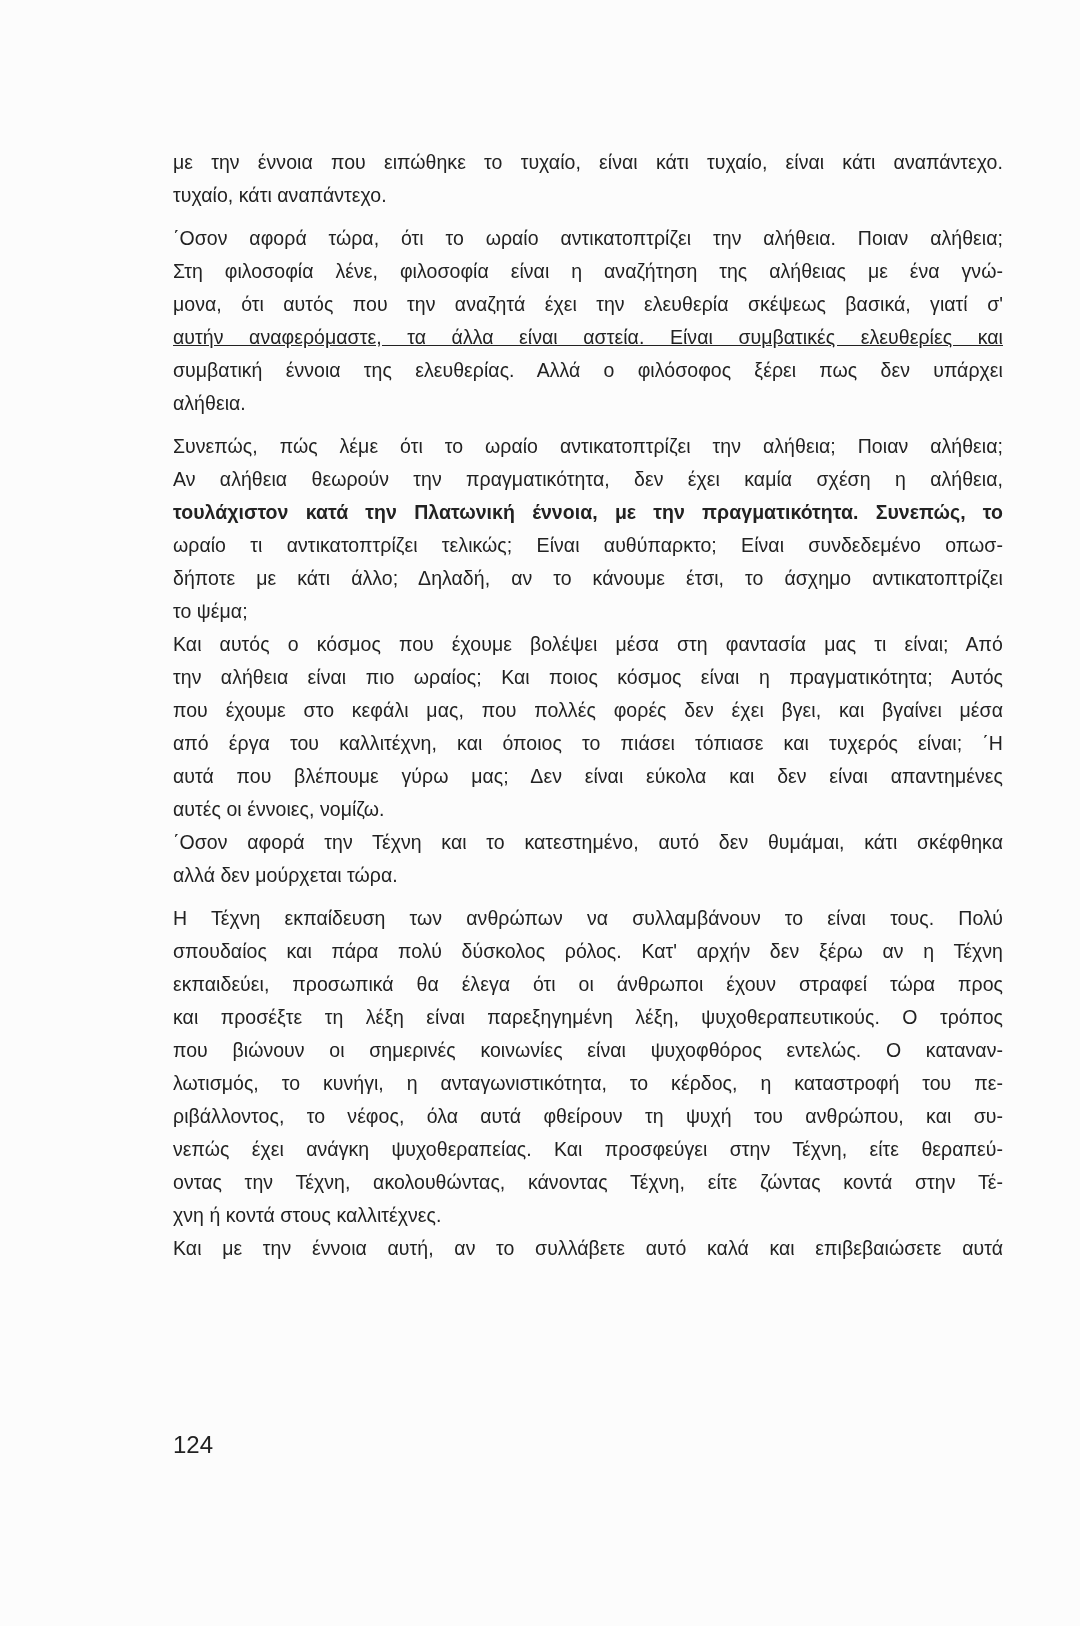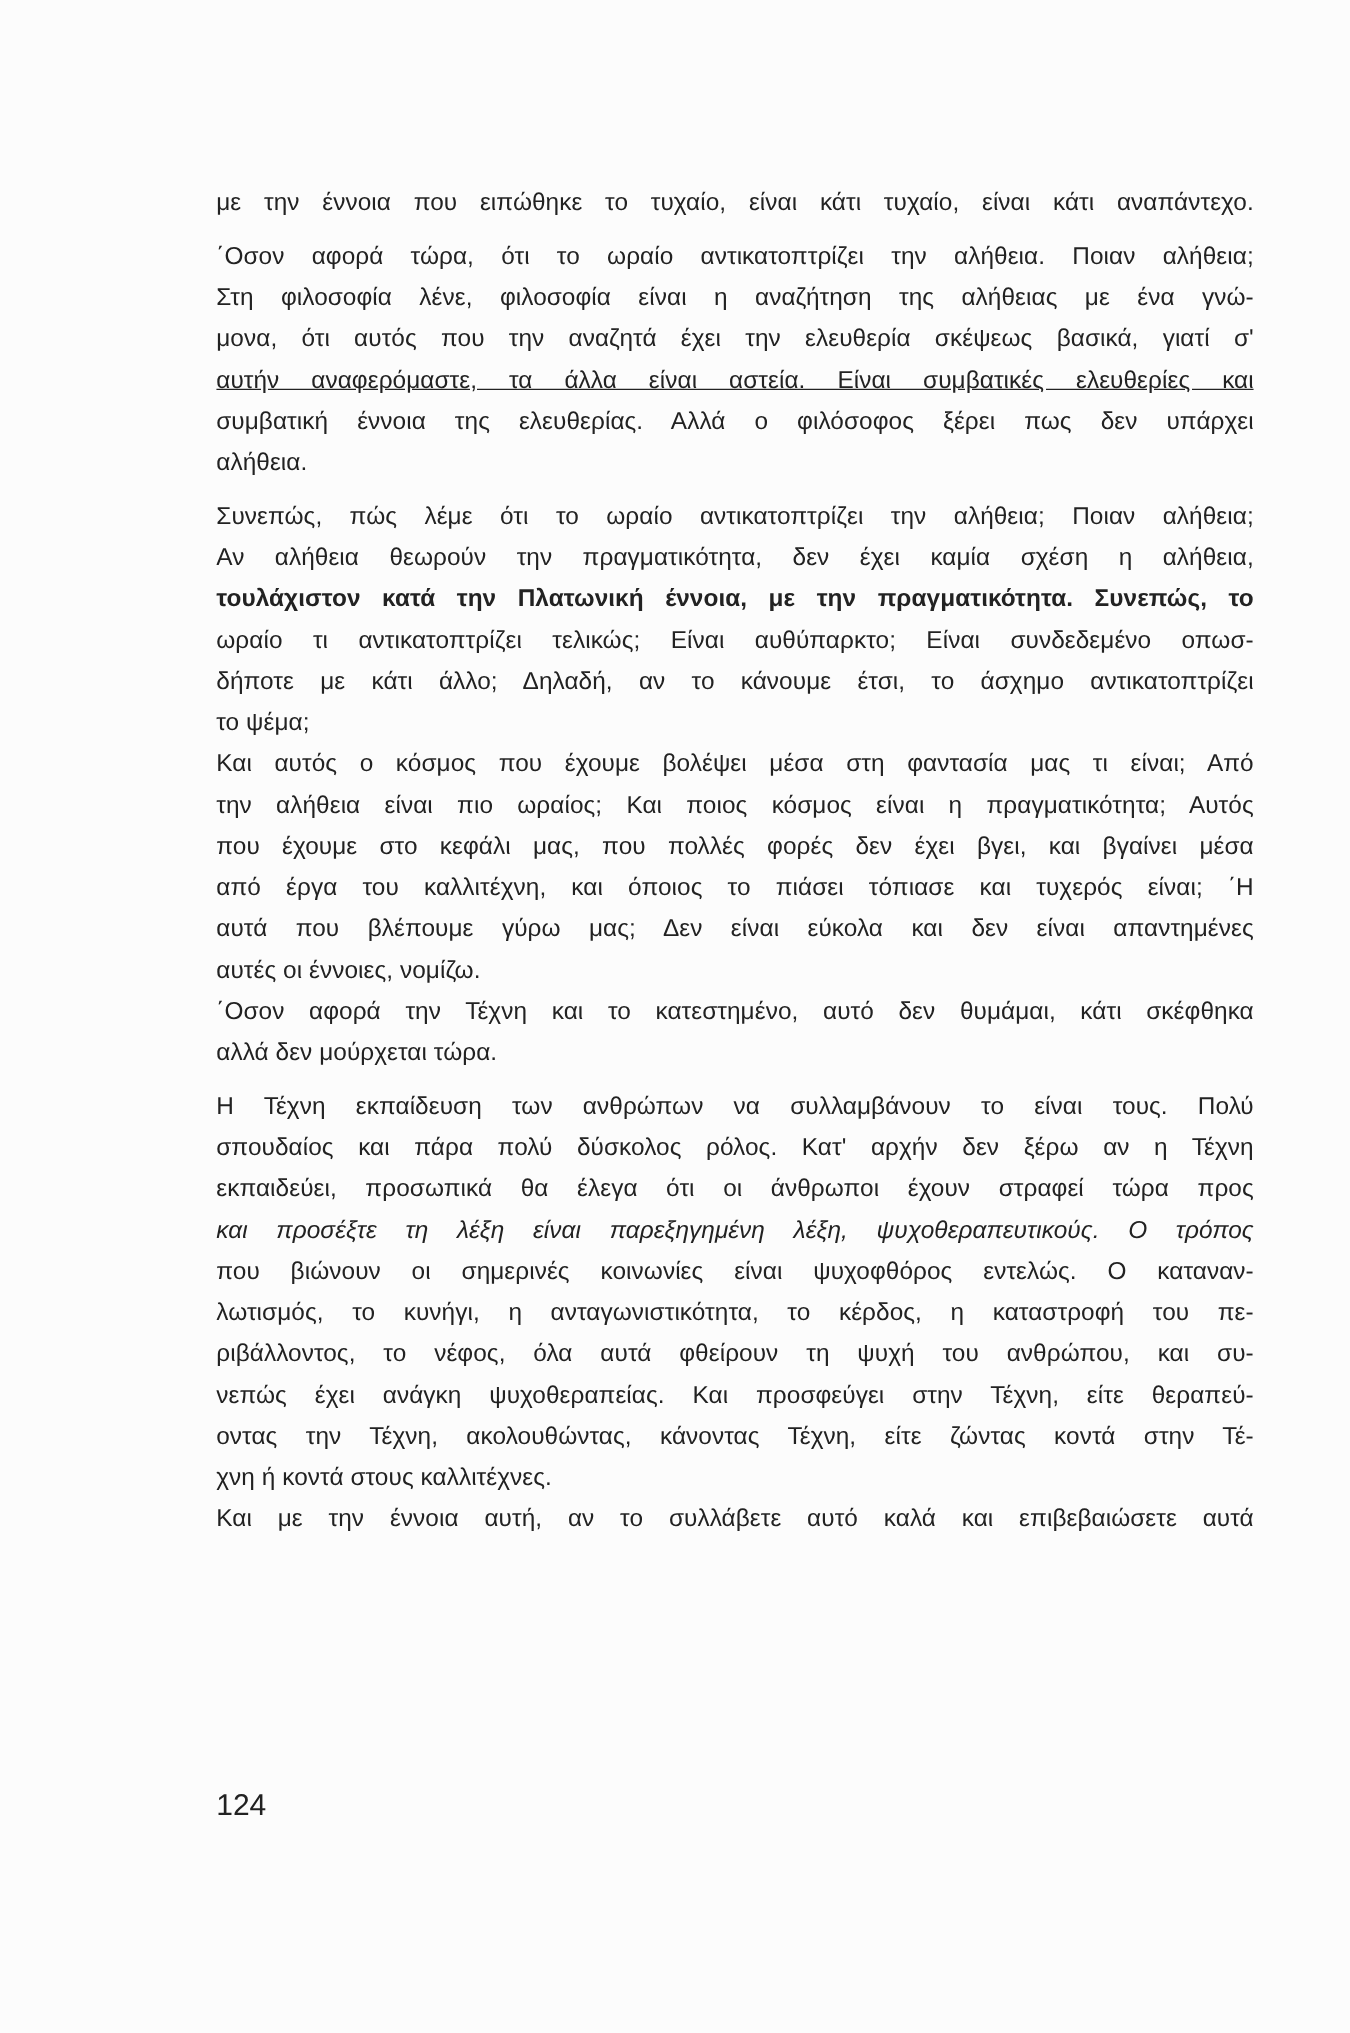--- a/index.html
+++ b/index.html
@@ -53,20 +53,21 @@
     color: #222222;
   }
 </style>
 </head>
 <body>
 
 <div class="page">
   <div class="text-block" id="text-block">
       <div class="paragraph">
         <span class="line justify" style="white-space: normal; overflow: hidden;">με την έννοια που ειπώθηκε το τυχαίο, είναι κάτι τυχαίο, είναι κάτι αναπάντεχο.</span>
+        <span class="line">τυχαίο, κάτι αναπάντεχο.</span>
       </div>
       <div class="gap"></div>
       <div class="paragraph">
         <span class="line justify" style="white-space: normal; overflow: hidden;">΄Οσον αφορά τώρα, ότι το ωραίο αντικατοπτρίζει την αλήθεια. Ποιαν αλήθεια;</span>
         <span class="line justify" style="white-space: normal; overflow: hidden;">Στη φιλοσοφία λένε, φιλοσοφία είναι η αναζήτηση της αλήθειας με ένα γνώ-</span>
         <span class="line justify" style="white-space: normal; overflow: hidden;">μονα, ότι αυτός που την αναζητά έχει την ελευθερία σκέψεως βασικά, γιατί σ'</span>
         <span class="line justify" style="white-space: normal; overflow: hidden; text-decoration: underline;">αυτήν αναφερόμαστε, τα άλλα είναι αστεία. Είναι συμβατικές ελευθερίες και</span>
         <span class="line justify" style="white-space: normal; overflow: hidden;">συμβατική έννοια της ελευθερίας. Αλλά ο φιλόσοφος ξέρει πως δεν υπάρχει</span>
         <span class="line">αλήθεια.</span>
       </div>
@@ -85,21 +86,21 @@
         <span class="line justify" style="white-space: normal; overflow: hidden;">αυτά που βλέπουμε γύρω μας; Δεν είναι εύκολα και δεν είναι απαντημένες</span>
         <span class="line">αυτές οι έννοιες, νομίζω.</span>
         <span class="line justify" style="white-space: normal; overflow: hidden;">΄Οσον αφορά την Τέχνη και το κατεστημένο, αυτό δεν θυμάμαι, κάτι σκέφθηκα</span>
         <span class="line">αλλά δεν μούρχεται τώρα.</span>
       </div>
       <div class="gap"></div>
       <div class="paragraph">
         <span class="line justify" style="white-space: normal; overflow: hidden;">Η Τέχνη εκπαίδευση των ανθρώπων να συλλαμβάνουν το είναι τους. Πολύ</span>
         <span class="line justify" style="white-space: normal; overflow: hidden;">σπουδαίος και πάρα πολύ δύσκολος ρόλος. Κατ' αρχήν δεν ξέρω αν η Τέχνη</span>
         <span class="line justify" style="white-space: normal; overflow: hidden;">εκπαιδεύει, προσωπικά θα έλεγα ότι οι άνθρωποι έχουν στραφεί τώρα προς</span>
-        <span class="line justify" style="white-space: normal; overflow: hidden; font-style: italic;">και προσέξτε τη λέξη είναι παρεξηγημένη λέξη, ψυχοθεραπευτικούς. Ο τρόπος</span>
+        <span class="line justify" style="white-space: normal; overflow: hidden;">και προσέξτε τη λέξη είναι παρεξηγημένη λέξη, ψυχοθεραπευτικούς. Ο τρόπος</span>
         <span class="line justify" style="white-space: normal; overflow: hidden;">που βιώνουν οι σημερινές κοινωνίες είναι ψυχοφθόρος εντελώς. Ο καταναν-</span>
         <span class="line justify" style="white-space: normal; overflow: hidden;">λωτισμός, το κυνήγι, η ανταγωνιστικότητα, το κέρδος, η καταστροφή του πε-</span>
         <span class="line justify" style="white-space: normal; overflow: hidden;">ριβάλλοντος, το νέφος, όλα αυτά φθείρουν τη ψυχή του ανθρώπου, και συ-</span>
         <span class="line justify" style="white-space: normal; overflow: hidden;">νεπώς έχει ανάγκη ψυχοθεραπείας. Και προσφεύγει στην Τέχνη, είτε θεραπεύ-</span>
         <span class="line justify" style="white-space: normal; overflow: hidden;">οντας την Τέχνη, ακολουθώντας, κάνοντας Τέχνη, είτε ζώντας κοντά στην Τέ-</span>
         <span class="line">χνη ή κοντά στους καλλιτέχνες.</span>
         <span class="line justify" style="white-space: normal; overflow: hidden;">Και με την έννοια αυτή, αν το συλλάβετε αυτό καλά και επιβεβαιώσετε αυτά</span>
       </div>
     </div>
   <div class="page-number">124</div>

